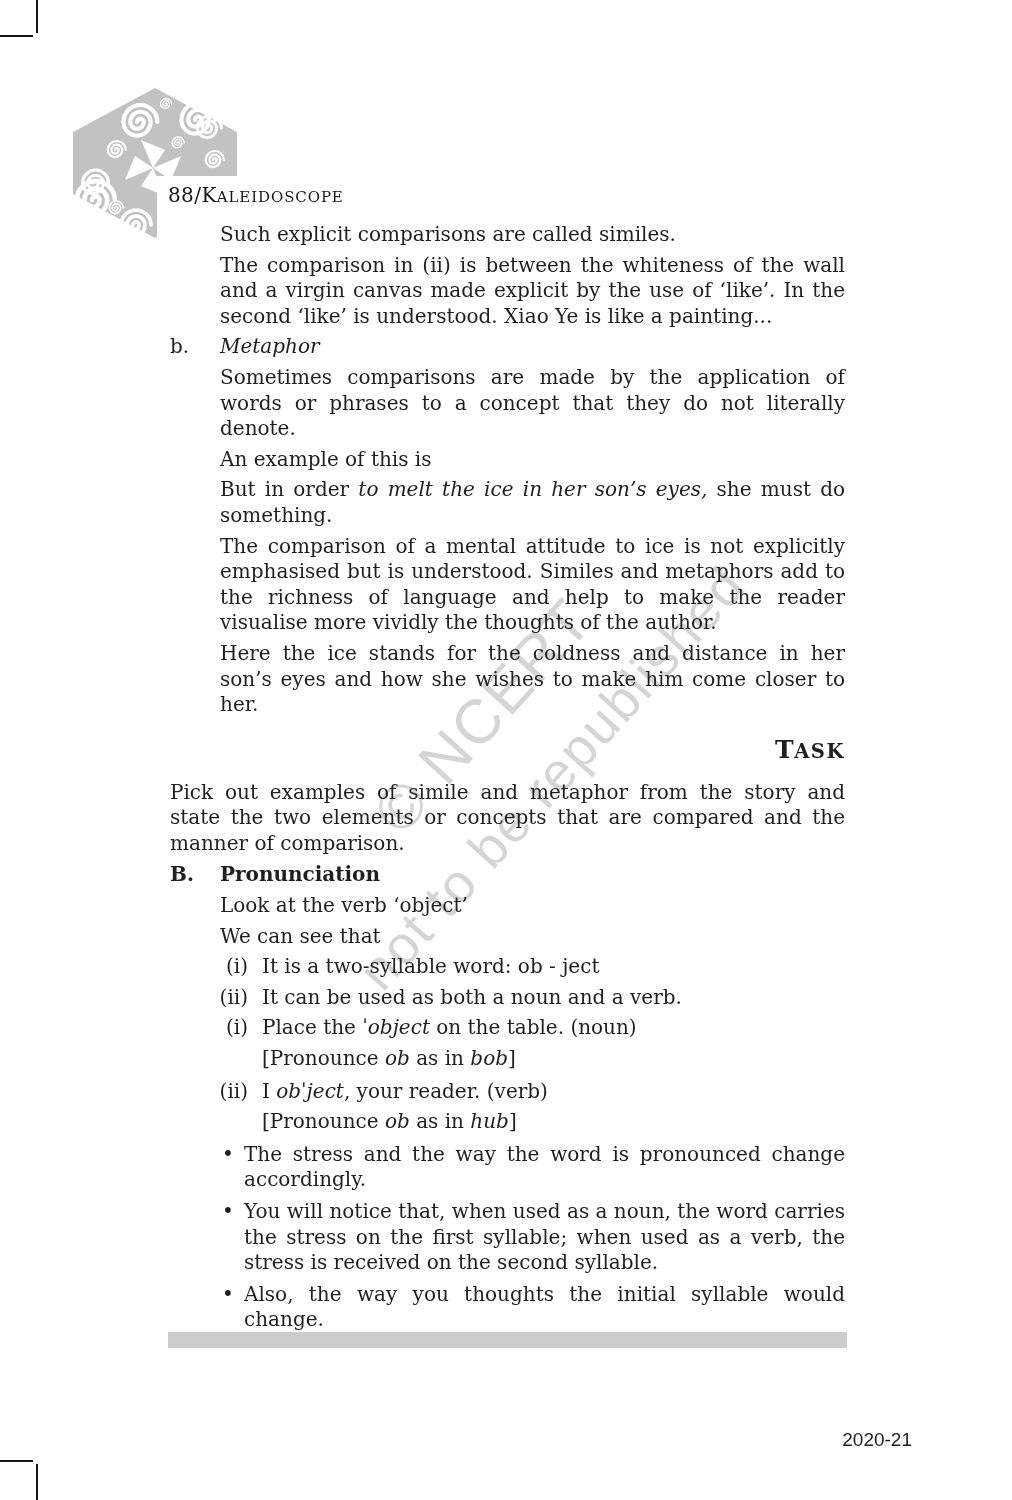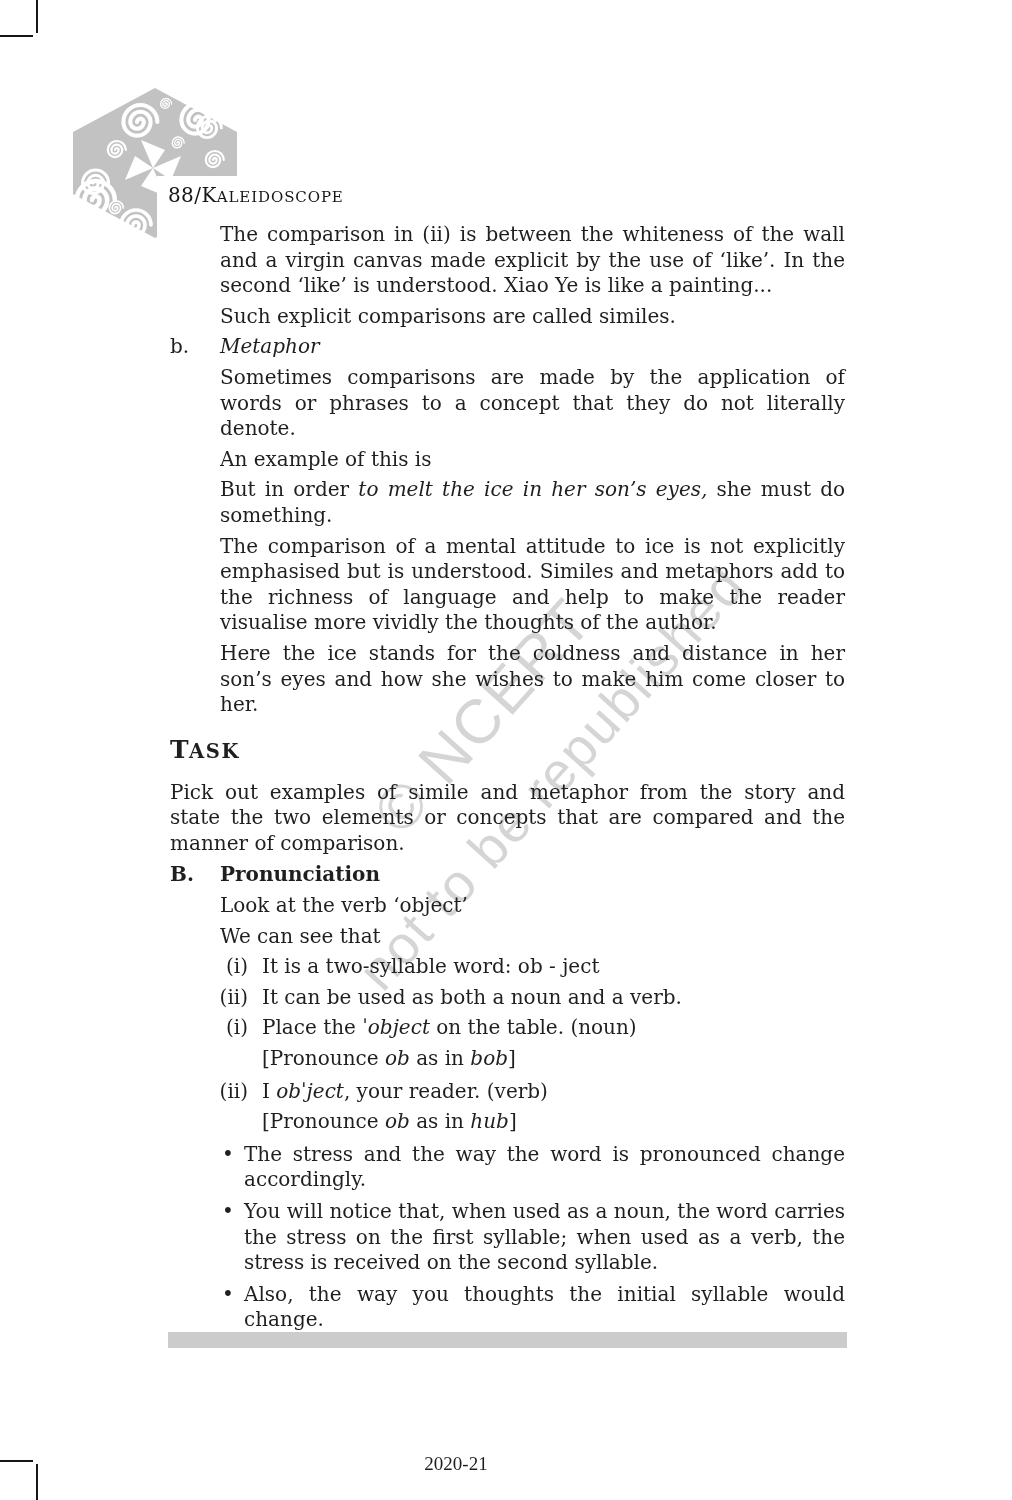--- a/index.html
+++ b/index.html
@@ -33,42 +33,42 @@
     transform:rotate(-48deg);
     font-family:"Liberation Sans", sans-serif; color:rgba(145,145,145,0.38);
     letter-spacing:2px; white-space:nowrap; pointer-events:none;
   }
   .wm1 { font-size:62px; }
   .wm2 { font-size:54px; margin-top:26px; }
   
   .body-col { position:absolute; left:170px; top:222px; width:676px; z-index:1;
     font-size:20px; line-height:25.6px; }
   .para { margin:0 0 5px 50px; width:625px; text-align:justify; }
-  .flush { margin-left:0; width:675px; }
+  .flush { margin-left:0; width:675px;text-align:right; }
   .label-row { display:flex; margin:0 0 5px 0; }
   .label-row .lbl { width:50px; flex:0 0 50px; }
   .bold { font-weight:bold; }
   .italic { font-style:italic; }
   .task-heading { font-weight:bold; font-size:25px; line-height:30px;
     margin:17px 0 13px 0; letter-spacing:0.5px; }
   .task-para { margin:0 0 6px 0; width:675px; text-align:justify; }
   .num-row { display:flex; margin:0 0 5px 48px; }
   .num-row .marker { width:30px; flex:0 0 30px; text-align:right; margin-right:14px; }
   .note { margin:2px 0 7px 92px; }
   .bullet-row { display:flex; margin:0 0 6px 52px; width:623px; }
   .bullet-row .bmark { width:22px; flex:0 0 22px; }
   .bullet-row .btxt { text-align:justify; }
   .seg-i { font-style:italic; }
   .seg-st { font-style:normal; }
   .seg-sc { font-size:0.78em; letter-spacing:0.08em; }
   
   .gray-bar { position:absolute; left:168px; top:1332px; width:679px; height:16px;
     background:#cccccc; z-index:1; }
-  .footer { position:absolute; left:0; top:1429px; width:100%; text-align:center;
-    font-family:Liberation Serif, serif; font-size:19px; color:#1f1f1f; z-index:1;margin-top:24px; }
+  .footer { position:absolute; left:0; top:1429px; width:100%; text-align:right;
+    font-family:Liberation Sans, sans-serif; font-size:19px; color:#1f1f1f; z-index:1; }
 </style>
 </head>
 <body>
 
 <div class="page">
 
   <div class="crop cm-tl-v"></div>
   <div class="crop cm-tl-h"></div>
   <div class="crop cm-tr-v"></div>
   <div class="crop cm-tr-h"></div>
@@ -106,22 +106,22 @@
 
   <div class="running-head"><span>88/</span><span>K</span><span class="sc2">ALEIDOSCOPE</span></div>
 
   <div class="watermark">
     <span class="wm1">© NCERT</span>
     <span class="wm2">not to be republished</span>
   </div>
 
   <div class="body-col">
 
+    <p class="para">Such explicit comparisons are called similes.</p>
     <p class="para">The comparison in (ii) is between the whiteness of the wall and a virgin canvas made explicit by the use of ‘like’. In the second ‘like’ is understood. Xiao Ye is like a painting...</p>
-    <p class="para">Such explicit comparisons are called similes.</p>
 
     <div class="label-row">
       <span class="lbl">b.</span>
       <span class="italic">Metaphor</span>
     </div>
 
     <p class="para">Sometimes comparisons are made by the application of words or phrases to a concept that they do not literally denote.</p>
     <p class="para">An example of this is</p>
     <p class="para"><span>But in order </span><span class="seg-i">to melt the ice in her son’s eyes,</span><span> she must do something.</span></p>
     <p class="para">The comparison of a mental attitude to ice is not explicitly emphasised but is understood. Similes and metaphors add to the richness of language and help to make the reader visualise more vividly the thoughts of the author.</p>

